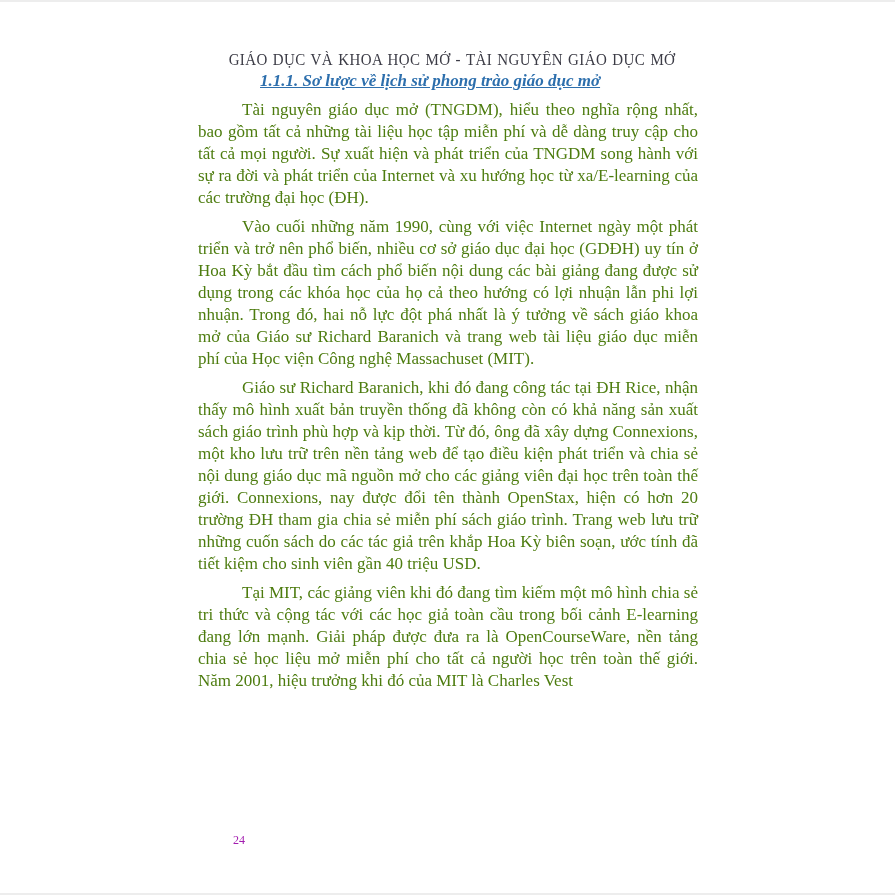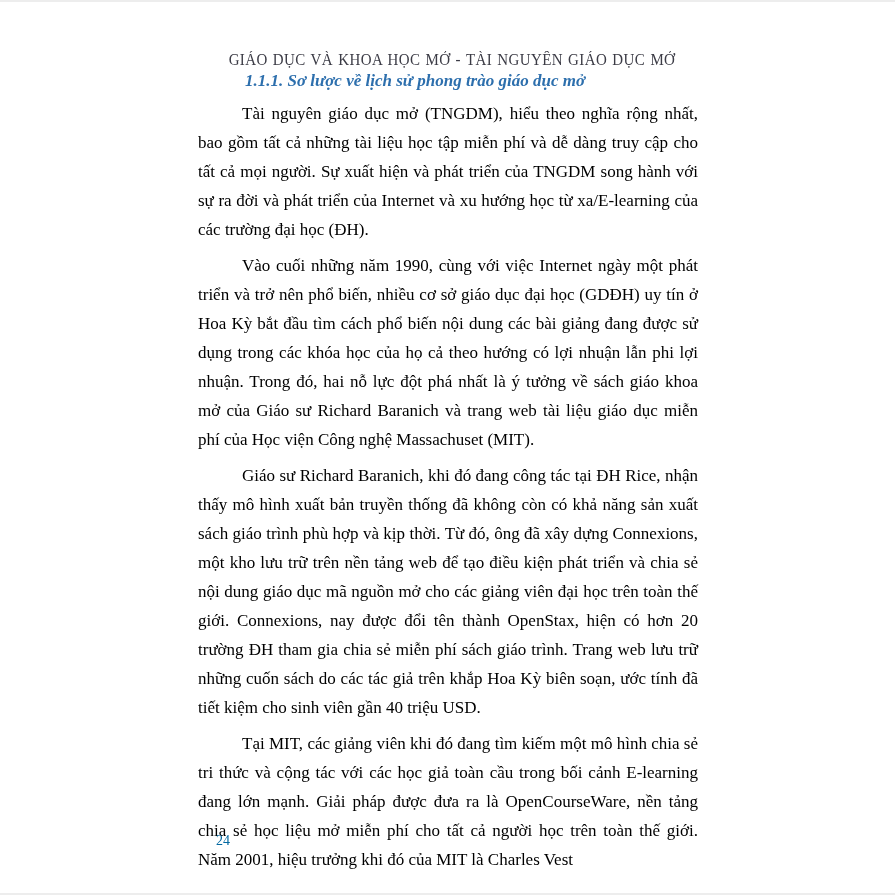--- a/index.html
+++ b/index.html
@@ -46,48 +46,49 @@
   h1.section-heading {
     margin: 32px 0 0 43px;
     font-size: 18px;
     line-height: 20px;
     font-weight: bold;
     color: #1e3a6a;
     font-family: "Liberation Serif", serif;
   }
 
   h2.subsection-heading {
-    margin: 2px 0 0 47px;
+    margin: 2px 0 0 62px;
     font-size: 17px;
     line-height: 22px;
     font-weight: bold;
     font-style: italic;
     color: #2d6fad;
     font-family: "Liberation Serif", serif;
+    text-decoration: underline;
   }
 
   .paragraphs {
     margin-top: 7px;
   }
   .paragraphs p {
     margin: 0 8px 7px 0;
     text-indent: 44px;
     text-align: justify;
     font-size: 17px;
-    line-height: 29px;
-    color: #000000;
+    line-height: 22px;
+    color: #4d7c0f;
     font-family: "Liberation Serif", serif;
   }
 
   .page-number {
     position: absolute;
-    left: 216px;
+    left: 233px;
     top: 833px;
-    font-size: 14px;
-    color: #0369a1;
+    font-size: 12px;
+    color: #a21caf;
     font-family: "Liberation Serif", serif;
   }
 </style>
 </head>
 <body>
 
 <div class="page">
   <div class="page-edge top"></div>
 
   <div class="text-column">

